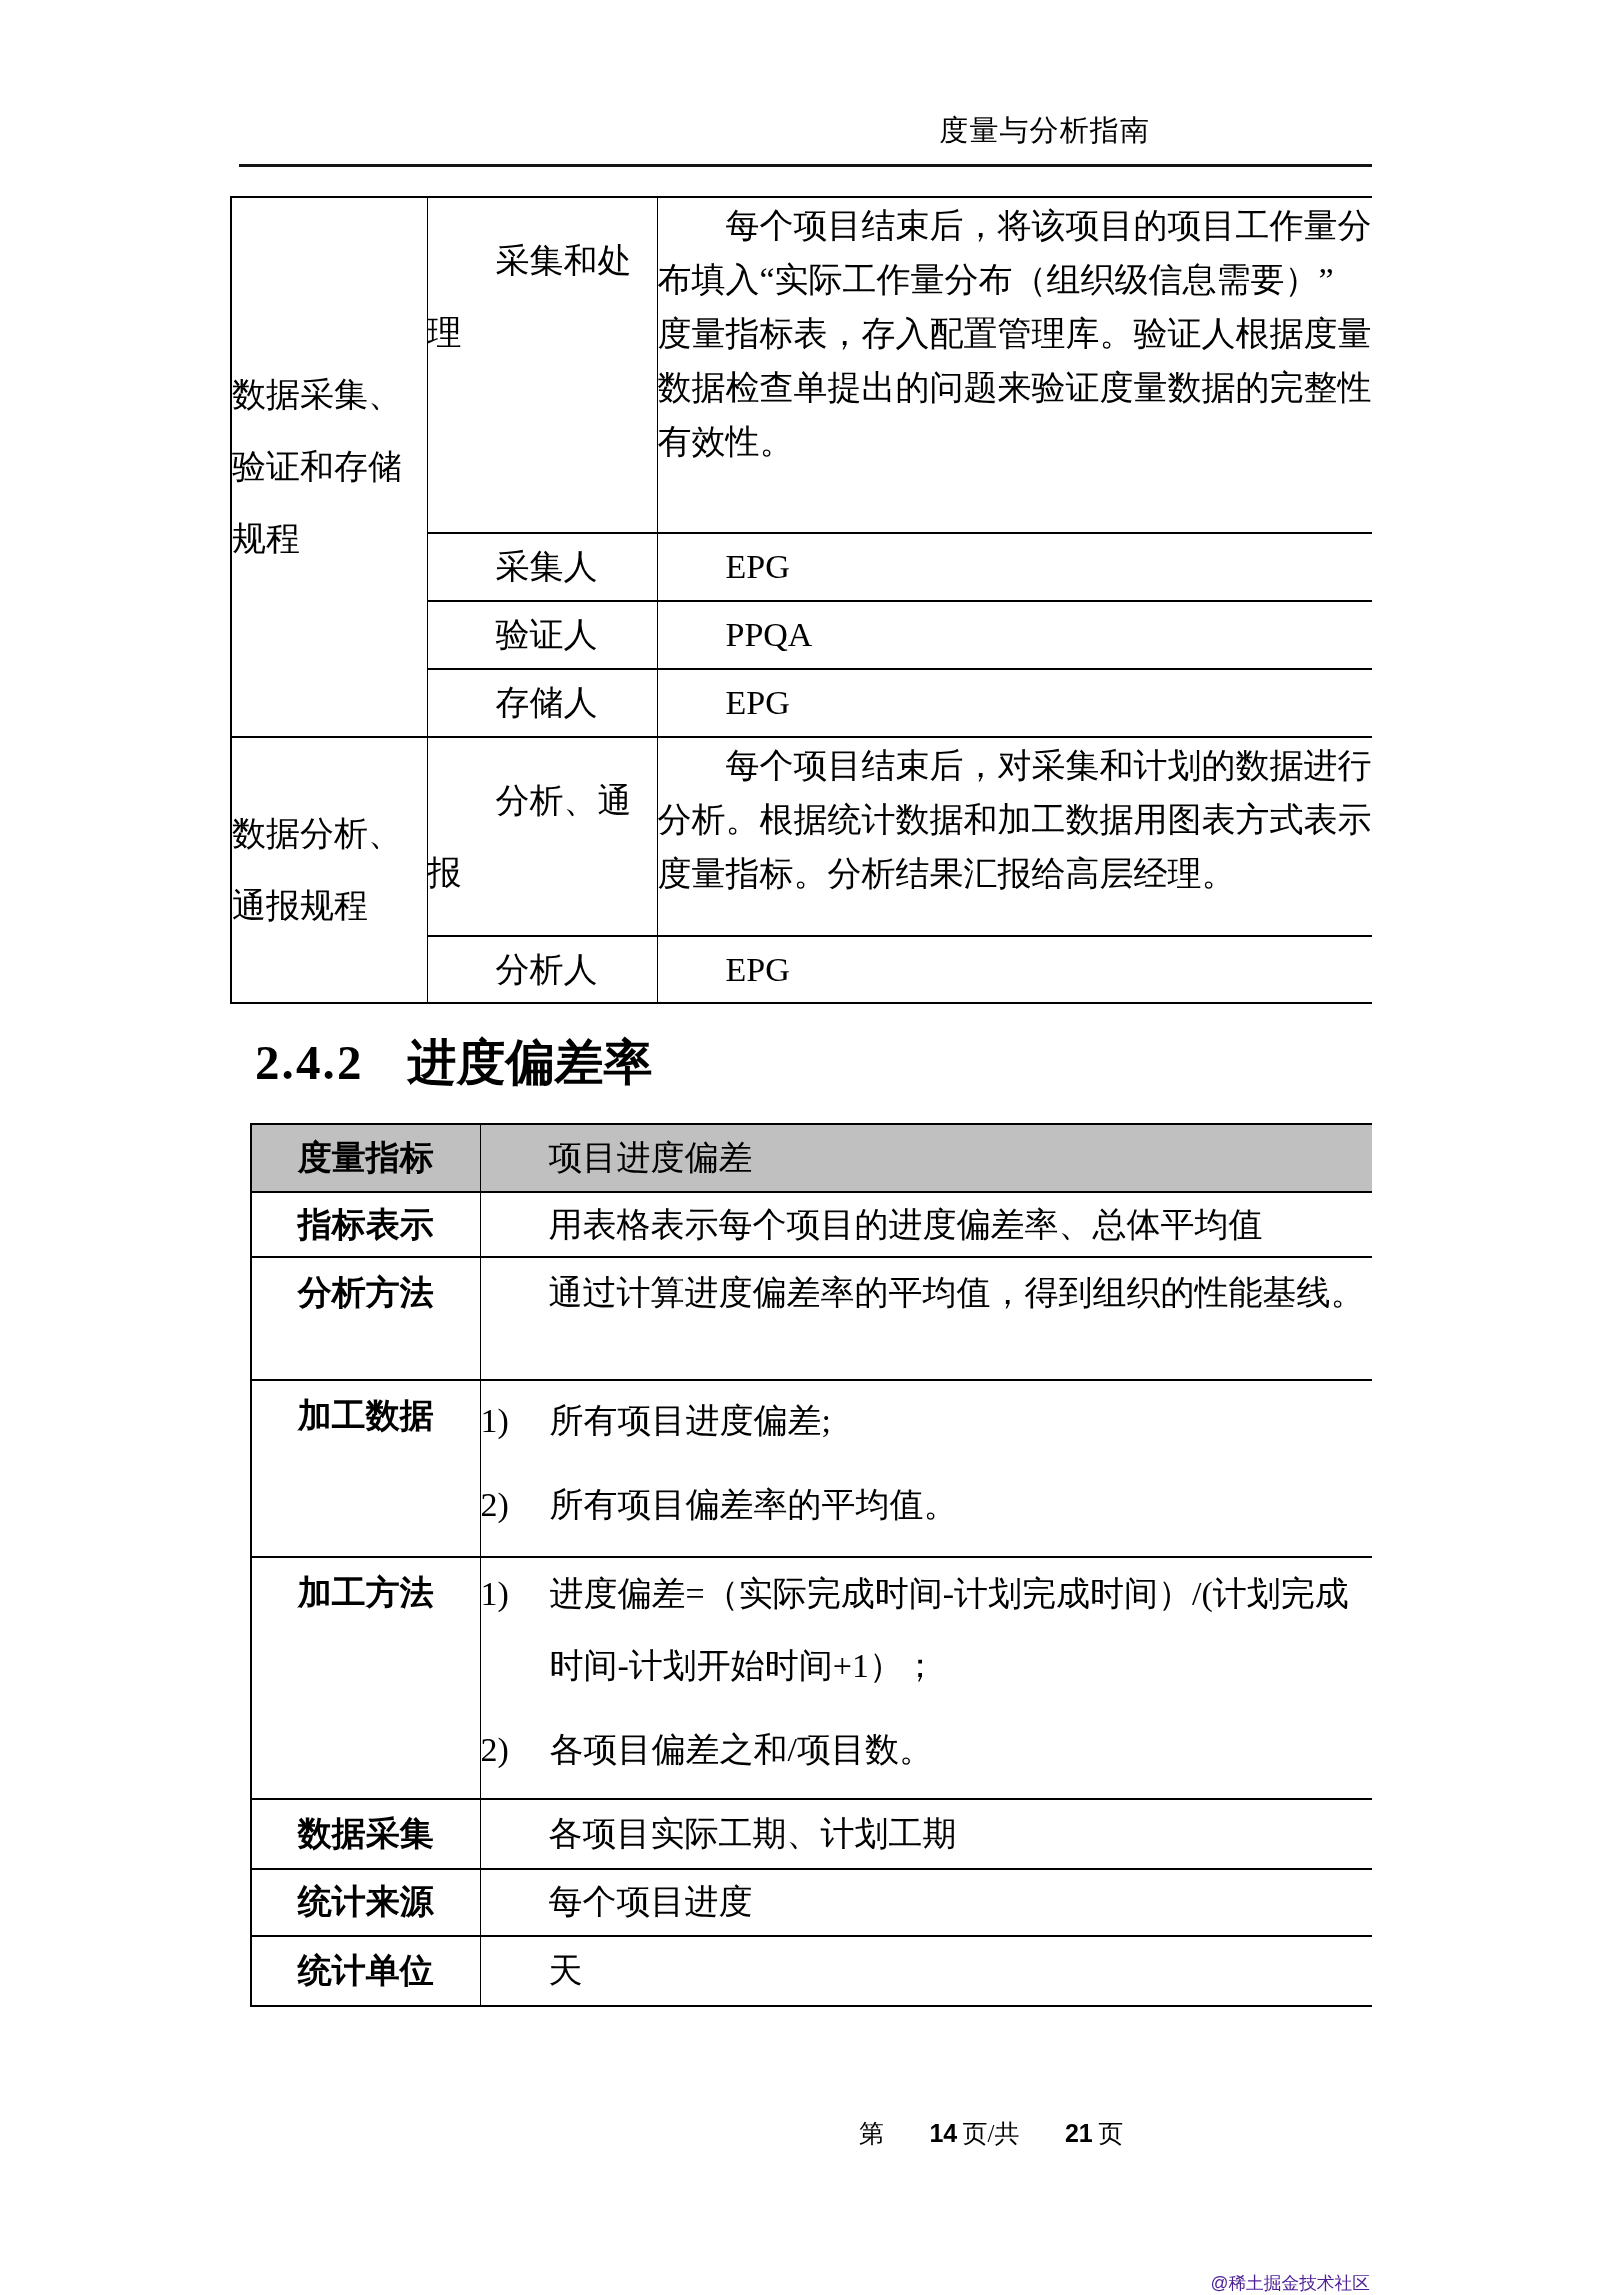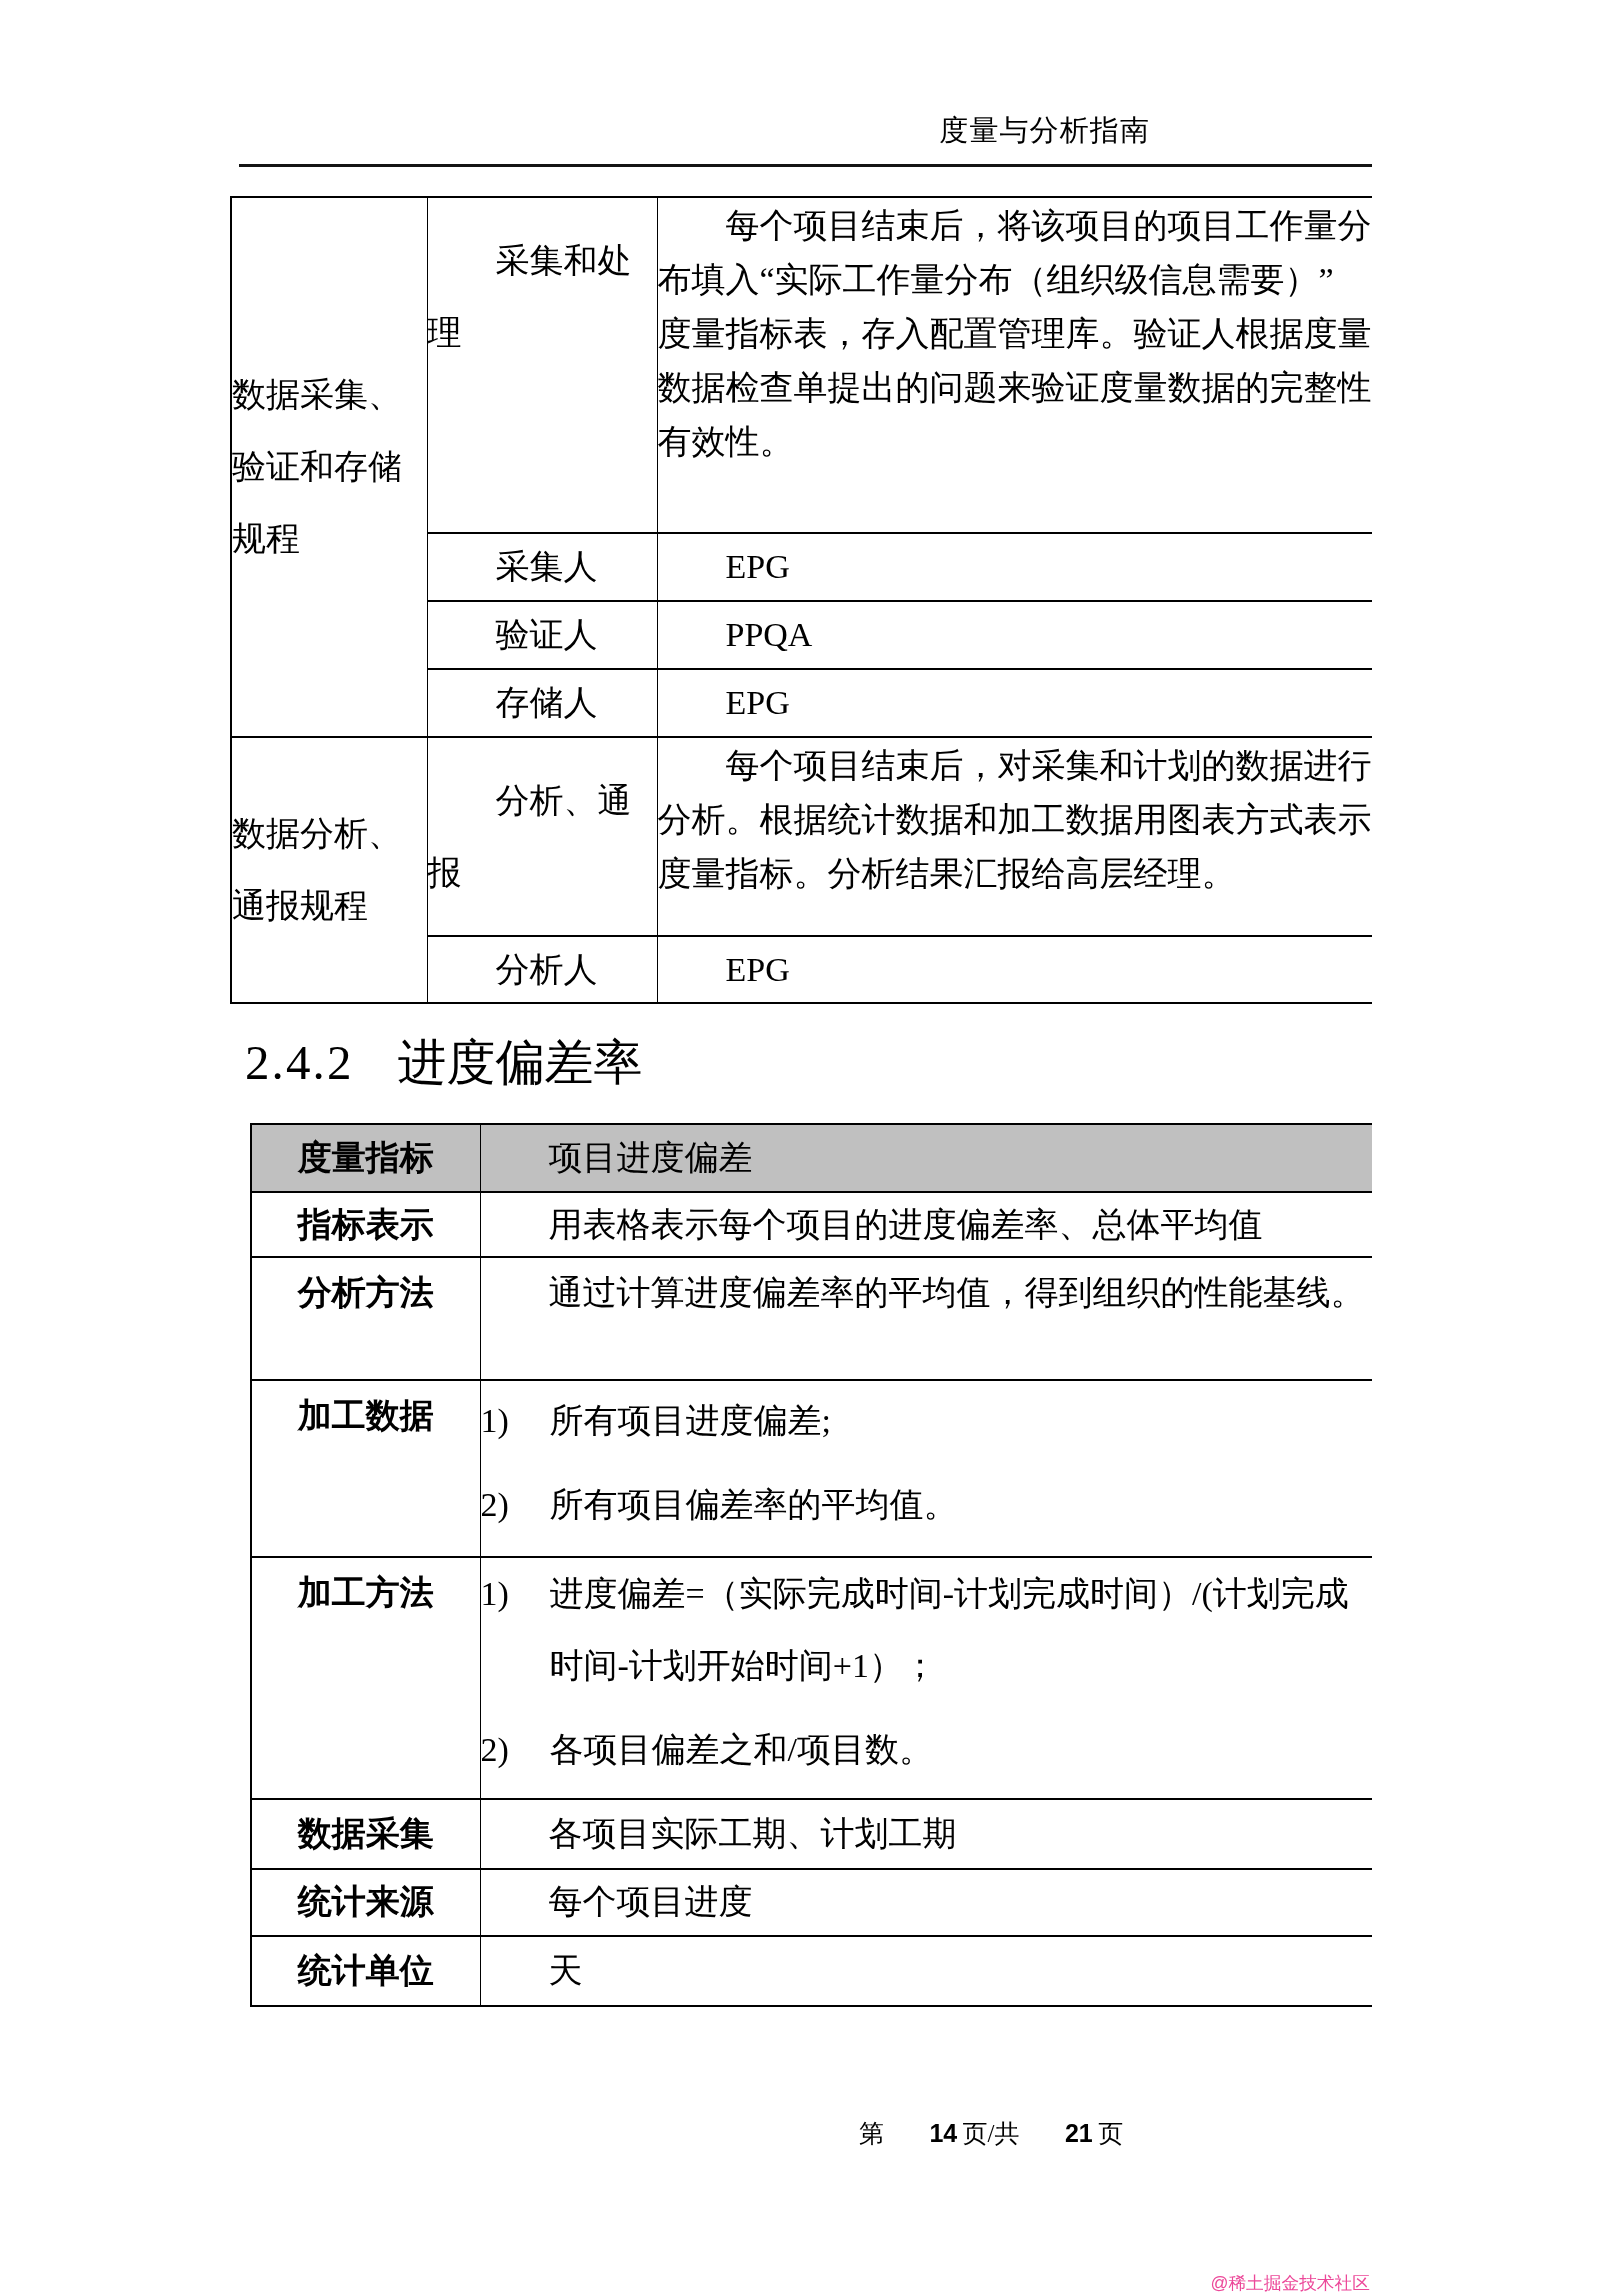--- a/index.html
+++ b/index.html
@@ -27,21 +27,21 @@
   td.lbl{font-weight:bold;padding-left:15px;padding-right:5.4px;text-align:center;}
   td.lbl.top, td.cnt.top{vertical-align:top;padding-top:8px;line-height:54px;}
   td.cnt{padding-left:8px;padding-right:16px;}
   tr.hdr td{background:var(--header-bg,#c0c0c0);}
   
   td.listcell{vertical-align:top;padding:8px 16px 0 24px;}
   .list-item{display:flex;align-items:flex-start;line-height:72px;margin-bottom:11.8px;}
   .list-item .marker{flex:0 0 69px;}
   .list-item .itxt{flex:1;white-space:pre-line;}
   
-  #section-heading{position:absolute;left:245px;top:1032px;font-size:49px;font-weight:normal;line-height:62px;}
+  #section-heading{position:absolute;left:255px;top:1032px;font-size:49px;font-weight:bold;line-height:62px;}
   #section-heading .num{margin-right:44px;letter-spacing:2.1px;}
   
   #footer{position:absolute;left:859px;top:2119px;font-size:25px;line-height:28px;}
   #footer b{font-family:"Liberation Sans","DejaVu Sans",sans-serif;font-weight:700;padding:0 5.4px;margin-left:40px;}
   
   #watermark{position:absolute;top:2271px;right:2.1px;font-size:17.7px;color:#c9c9c9;
              font-family:"Liberation Sans","DejaVu Sans",sans-serif;}
 </style>
 </head>
 <body>
@@ -157,16 +157,16 @@
     </tr>
     <tr style="height:70px">
       <td class="lbl">统计单位</td>
       <td class="cnt ind">天</td>
     </tr>
   </tbody>
     </table>
 
   <div id="footer"><span>第</span><b>14</b><span>页/共</span><b>21</b><span>页</span></div>
 
-  <div id="watermark" style="color: #ec4899;">@稀土掘金技术社区</div>
+  <div id="watermark" style="color: #4c1d95;">@稀土掘金技术社区</div>
 
 </div>
 
 
 </body></html>

